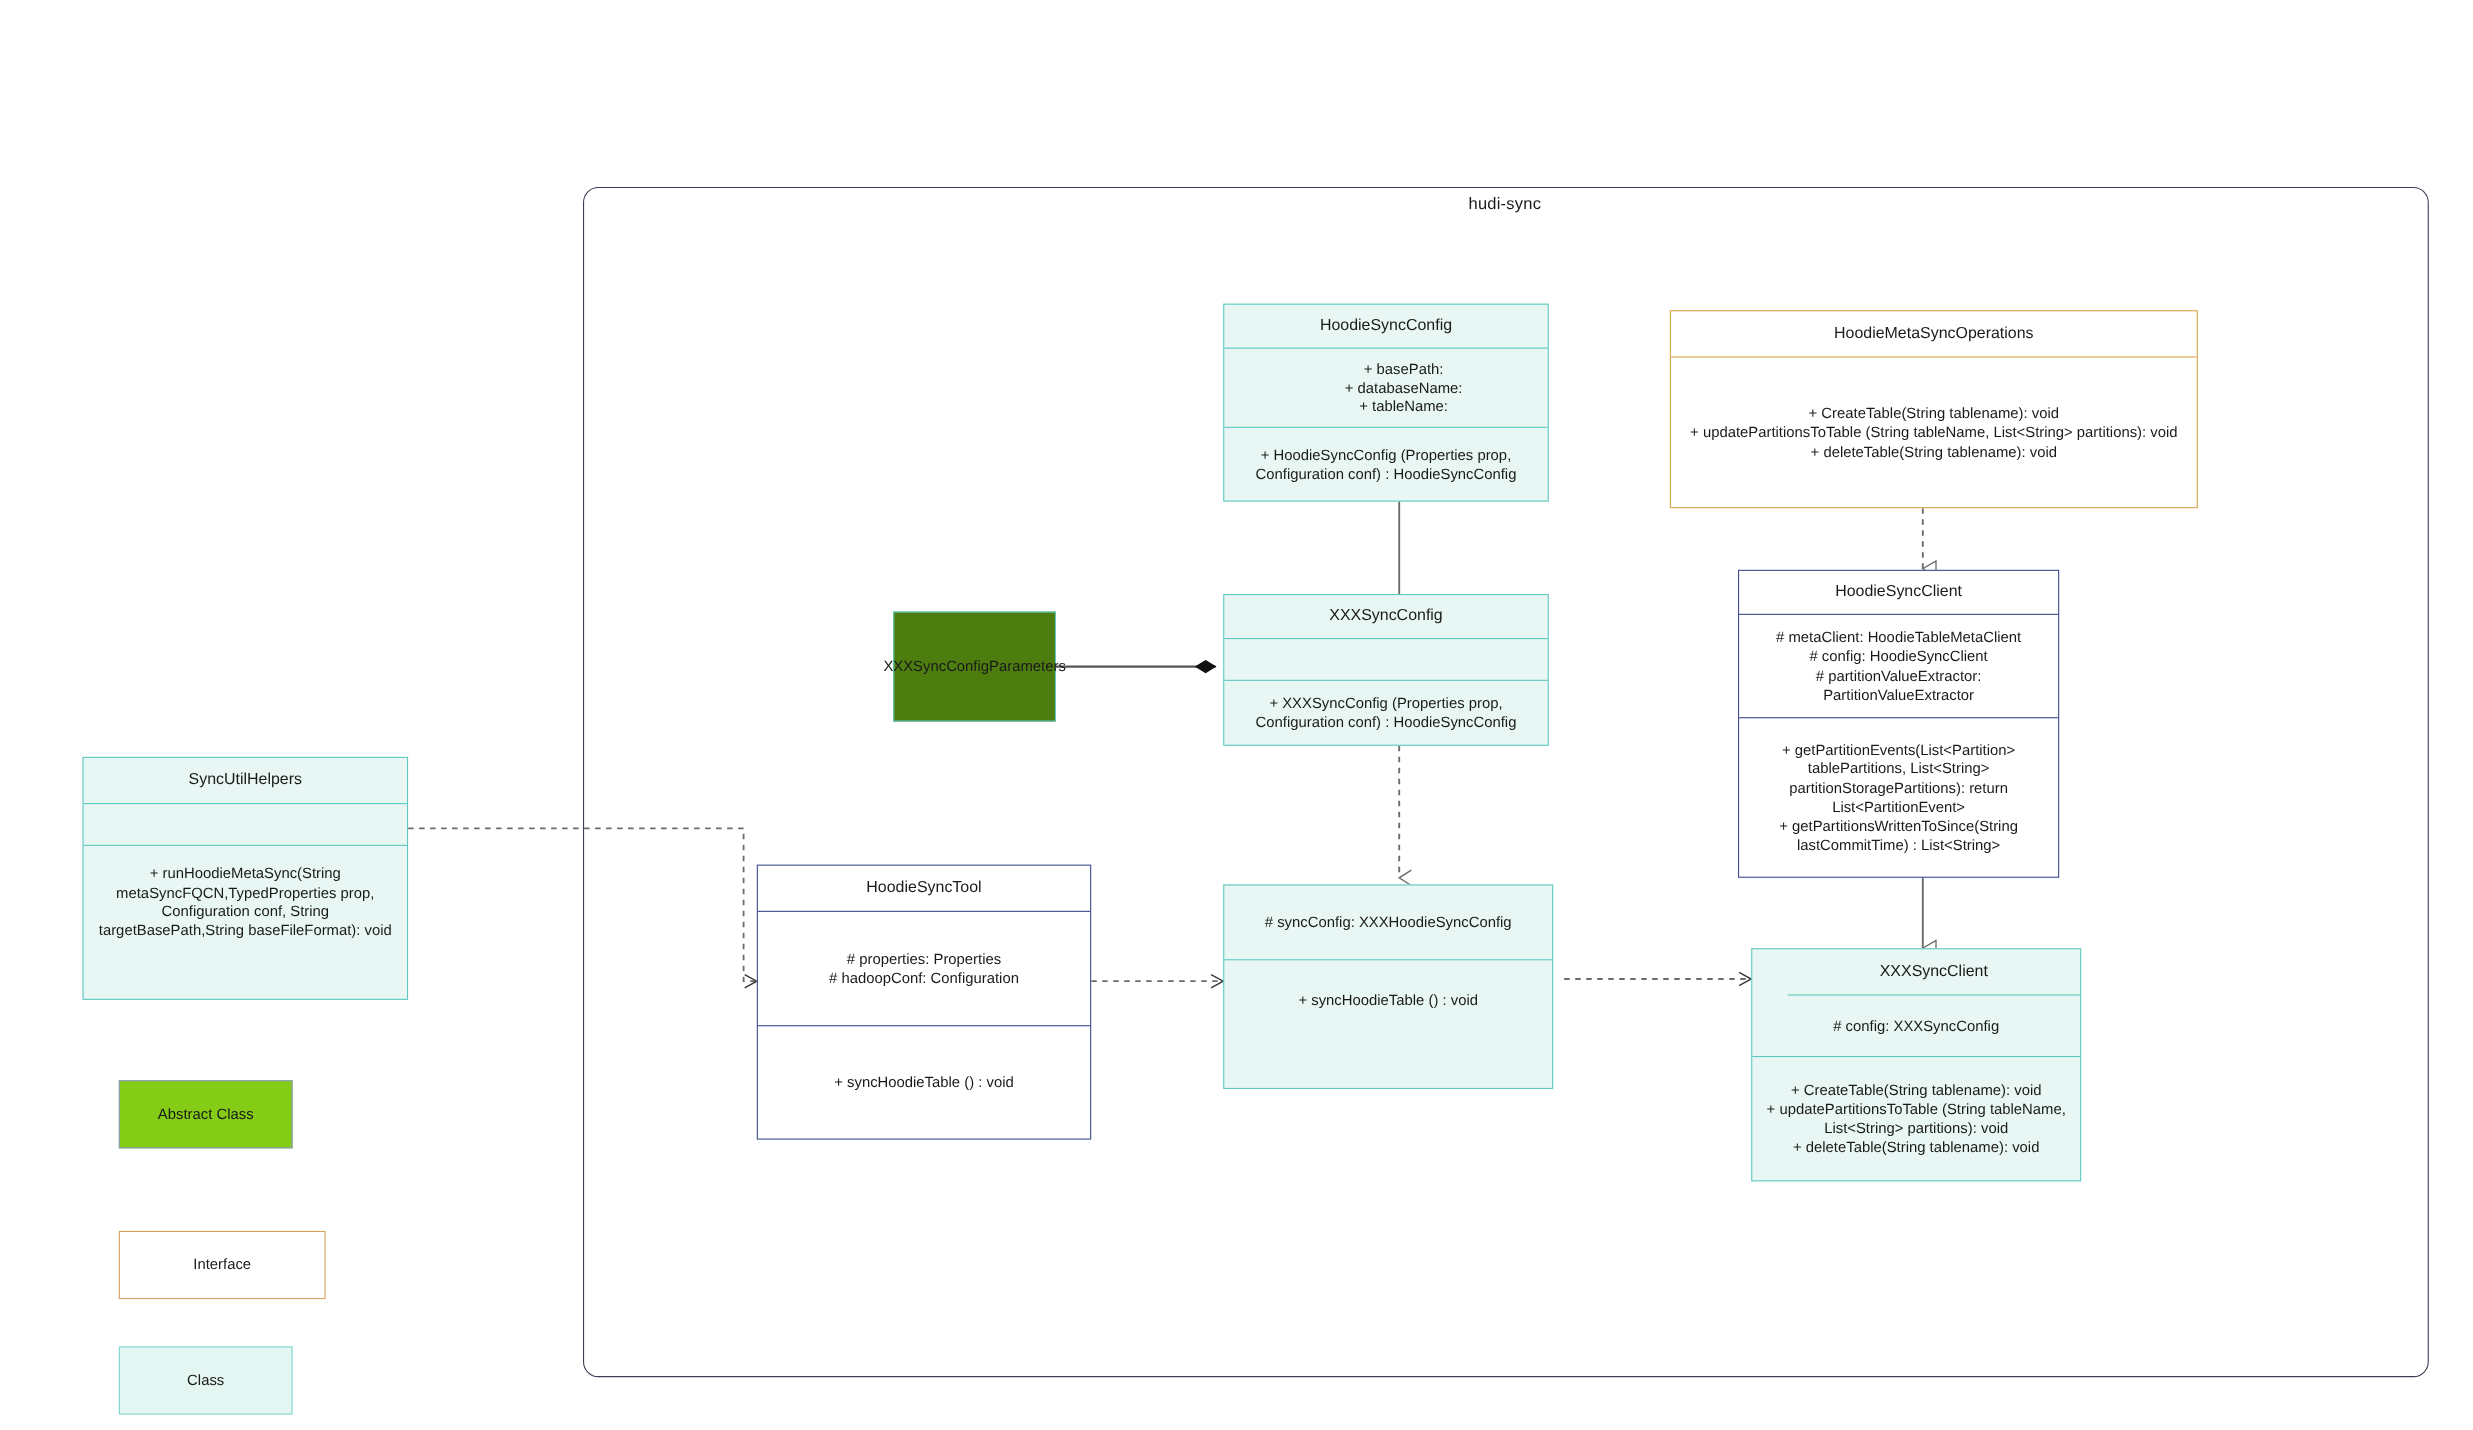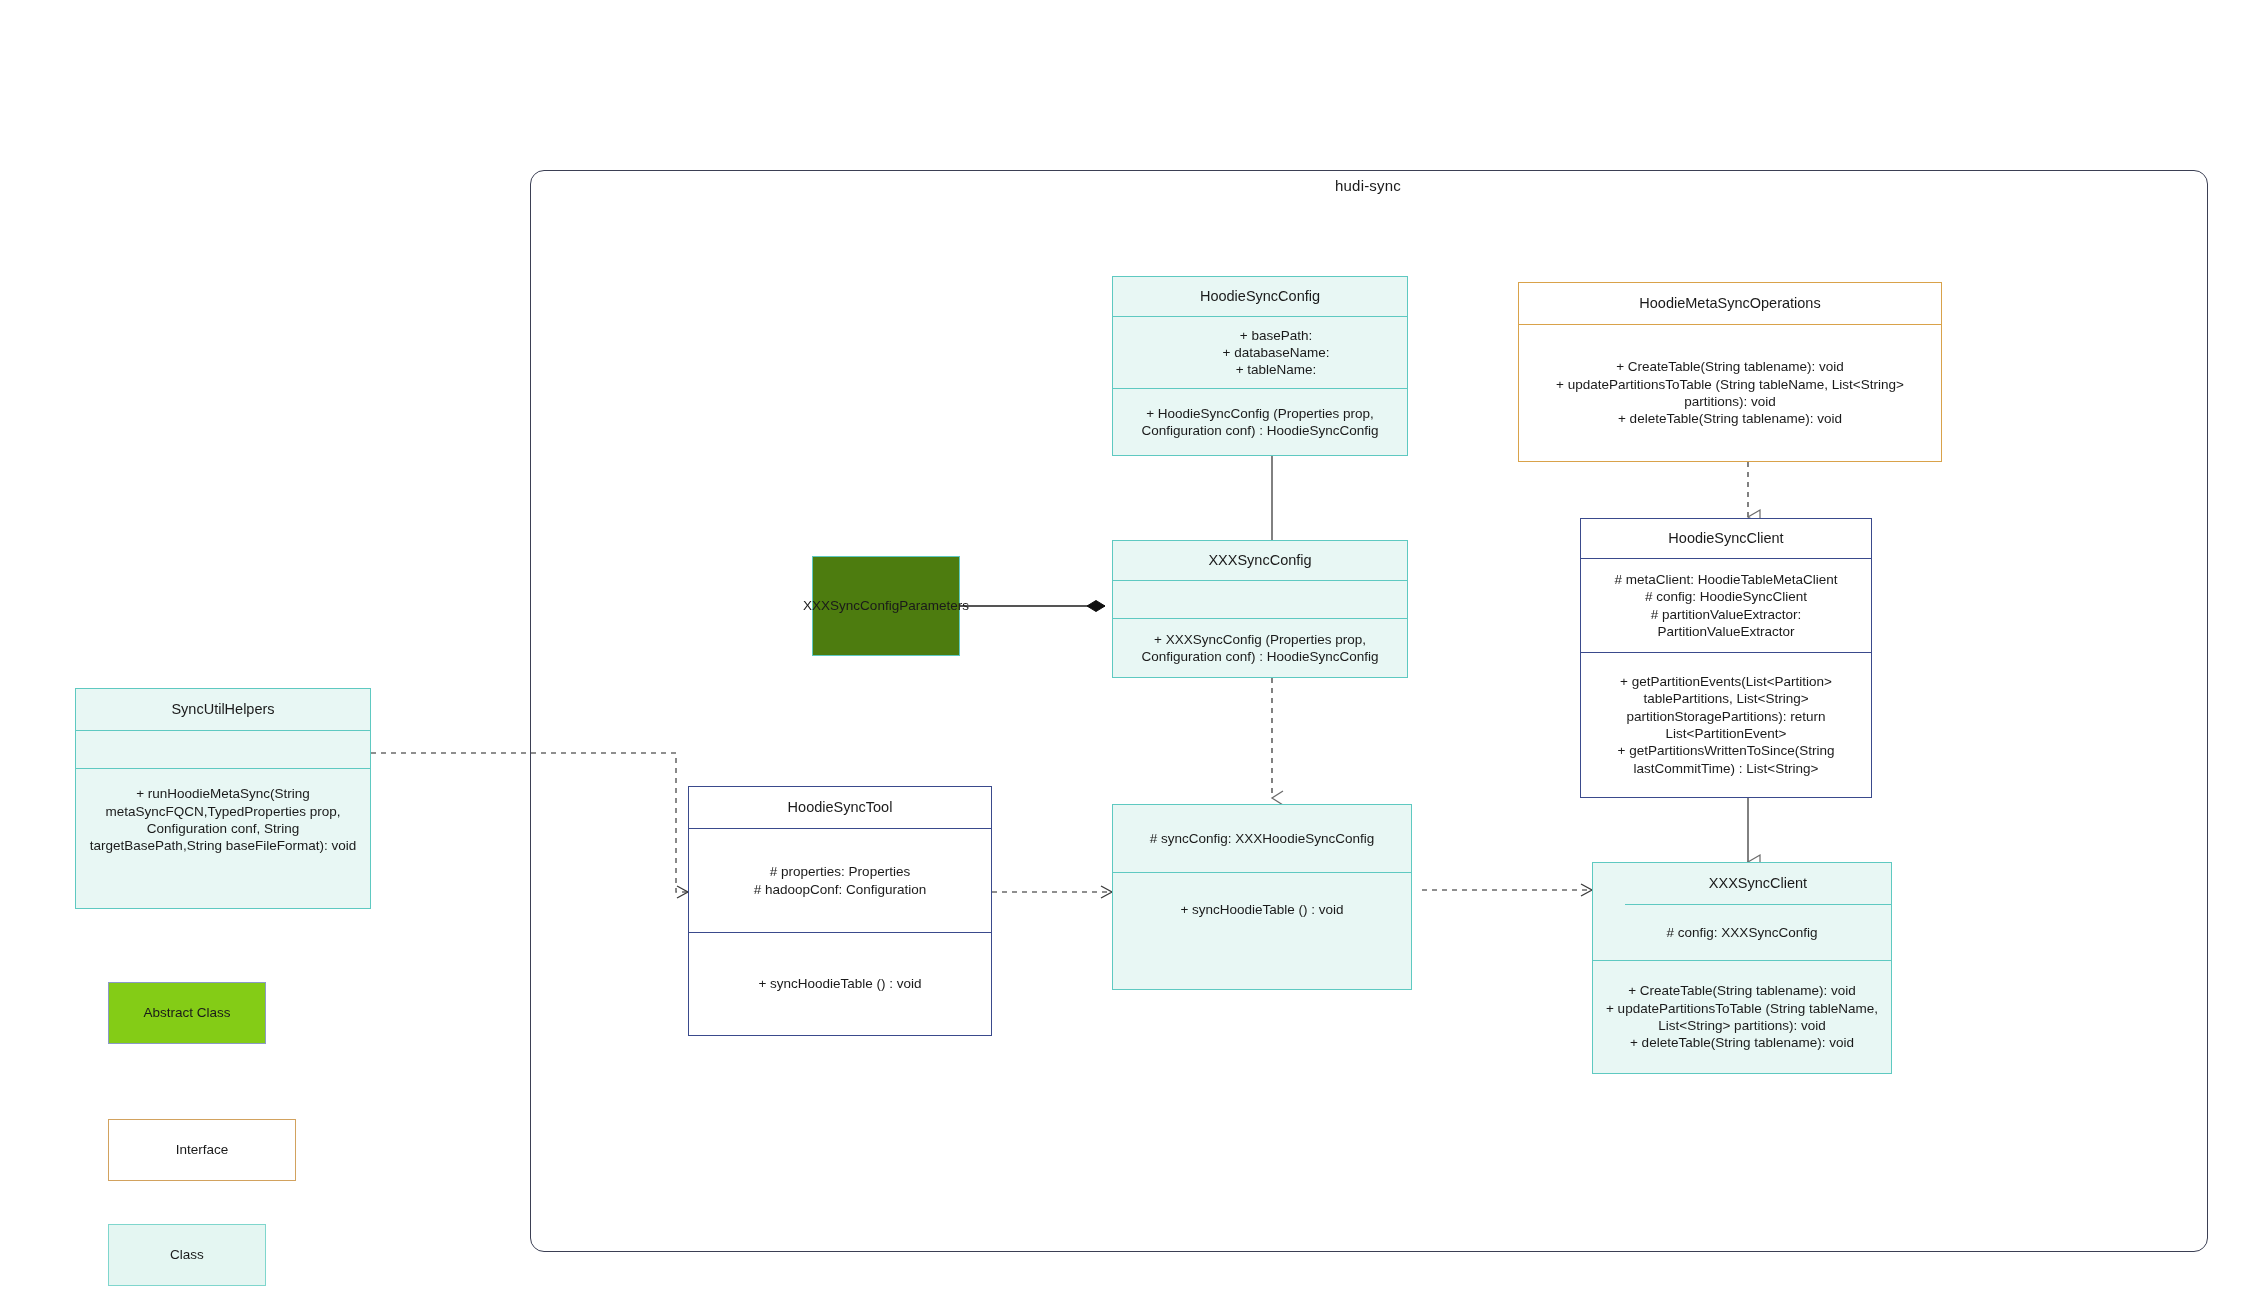--- a/index.html
+++ b/index.html
@@ -194,21 +194,21 @@
   <div class="uml" style="left:1112px; top:540px; width:296px; height:138px;">
     <div class="row name" style="height:40px;">XXXSyncConfig</div>
     <div class="row attrs" style="height:38px;"></div>
     <div class="row ops" style="height:58px;">+   XXXSyncConfig (Properties prop, Configuration conf) : HoodieSyncConfig</div>
   </div>
 
   <div class="simplebox" style="left:812px; top:556px; width:148px; height:100px;">
     <span>XXXSyncConfigParameters</span>
   </div>
 
-  <div class="uml iface" style="left:1518px; top:282px; width:424px; height:180px;">
+  <div class="uml iface" style="left:1518px; top:282px; width:480px; height:180px;">
     <div class="row name" style="height:42px;">HoodieMetaSyncOperations</div>
     <div class="row ops" style="height:136px;">+    CreateTable(String tablename): void
 +    updatePartitionsToTable (String tableName, List&lt;String&gt; partitions): void
 +    deleteTable(String tablename): void</div>
   </div>
 
   <div class="uml client" style="left:1580px; top:518px; width:292px; height:280px;">
     <div class="row name" style="height:40px;">HoodieSyncClient</div>
     <div class="row attrs" style="height:94px;">#   metaClient: HoodieTableMetaClient
 #    config: HoodieSyncClient

